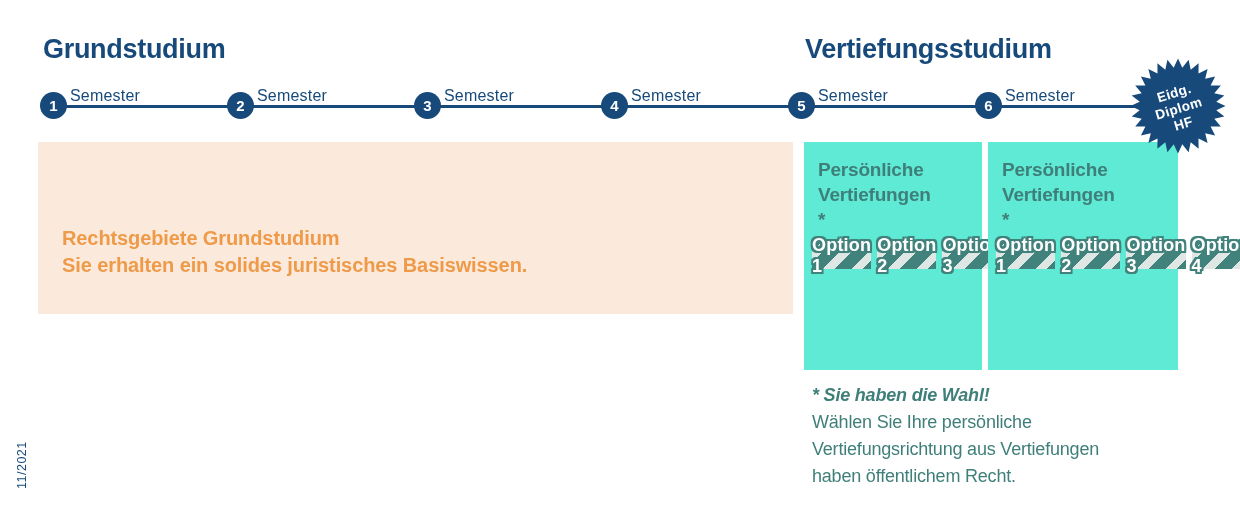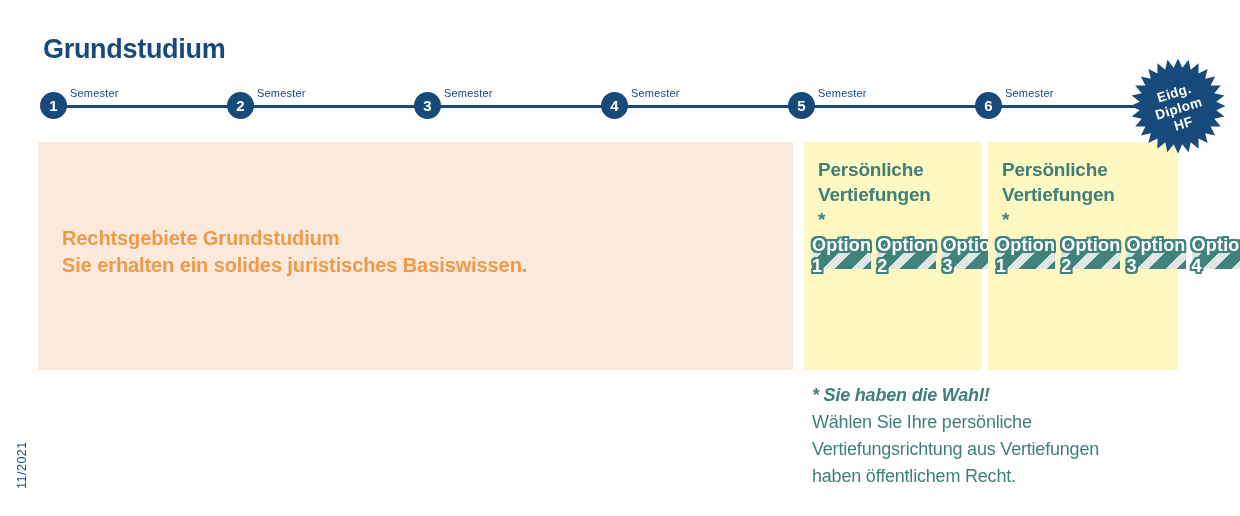--- a/index.html
+++ b/index.html
@@ -17,40 +17,40 @@
   .timeline-line{
     position:absolute;left:53px;top:105px;width:1107px;height:3px;background:#174a7a;z-index:1;
   }
   .sem-circle{
     position:absolute;top:92px;width:27px;height:27px;border-radius:50%;
     background:#174a7a;color:#ffffff;z-index:2;
     display:flex;align-items:center;justify-content:center;
     font-size:15px;font-weight:700;
   }
   .sem-label{
-    position:absolute;top:87px;font-size:11px;color:#174a7a;z-index:2;letter-spacing:0.2px;
+    position:absolute;top:87px;font-size:16px;color:#174a7a;z-index:2;letter-spacing:0.2px;
   }
 
   .badge{position:absolute;left:1130px;top:58px;width:96px;height:96px;z-index:3;}
   .badge text{
     fill:#ffffff;font-family:"Liberation Sans",sans-serif;
     font-size:13.5px;font-weight:700;letter-spacing:0.4px;
   }
 
   .grund-block{
-    position:absolute;left:38px;top:142px;width:755px;height:228px;
+    position:absolute;left:38px;top:142px;width:755px;height:172px;
     background:#fbeadc;
   }
   .grund-text{
     position:absolute;left:24px;top:83px;
     color:#ee9a49;font-size:20px;font-weight:700;line-height:27px;letter-spacing:-0.1px;
   }
 
   .panel{
-    position:absolute;top:142px;height:228px;background:#fef9c3;
+    position:absolute;top:142px;height:228px;background:#5eead4;
   }
   #panel-0{left:804px;width:178px;}
   #panel-1{left:988px;width:190px;}
   .panel-title{
     position:absolute;left:14px;top:15px;
     color:#3f7f79;font-size:19px;font-weight:700;line-height:25px;letter-spacing:-0.2px;
   }
   .options{
     position:absolute;left:8px;right:8px;top:101px;
     display:flex;gap:6px;
@@ -80,20 +80,21 @@
     transform:rotate(-90deg);transform-origin:0 0;
     white-space:nowrap;color:#174a7a;font-size:12.5px;letter-spacing:0.5px;
   }
 </style>
 </head>
 <body>
 
 <div class="stage">
 
   <h1 class="section-title" id="title-grund">Grundstudium</h1>
+  <h1 class="section-title" id="title-vertief">Vertiefungsstudium</h1>
 
   <div class="timeline-line"></div>
 
   <div class="sem-circle" style="left:40px">1</div>
   <div class="sem-circle" style="left:227px">2</div>
   <div class="sem-circle" style="left:414px">3</div>
   <div class="sem-circle" style="left:601px">4</div>
   <div class="sem-circle" style="left:788px">5</div>
   <div class="sem-circle" style="left:975px">6</div>
 

